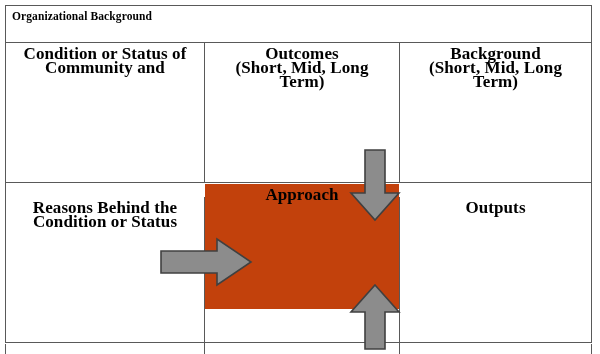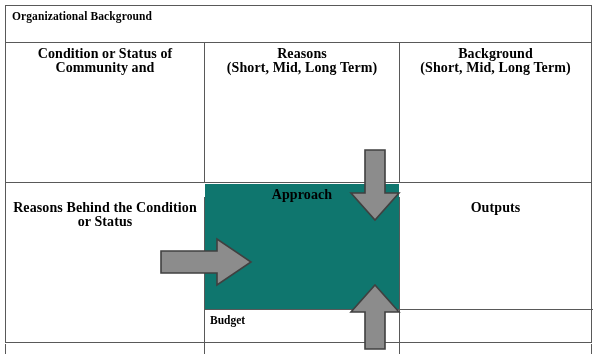--- a/index.html
+++ b/index.html
@@ -75,21 +75,21 @@
     top: 0;
     height: 100%;
     box-sizing: border-box;
   }
   .col-1 { left: 0;     width: 198px; }
   .col-2 { left: 198px; width: 195px; border-left: 1px solid #595959; }
   .col-3 { left: 393px; width: 192px; border-left: 1px solid #595959; }
 
   .cell-heading {
     font-weight: bold;
-    font-size: 14px;
+    font-size: 17px;
     line-height: 14px;
     text-align: center;
     padding: 4px 6px 0 6px;
     letter-spacing: .1px;
   }
 
   
   #budget-subrow {
     position: absolute;
     left: 198px;
@@ -108,21 +108,21 @@
     line-height: 14px;
   }
 
   
   #approach-panel {
     position: absolute;
     left: 199px;
     top: 178px;
     width: 194px;
     height: 125px;
-    background: #0f766e;
+    background: #c2410c;
   }
 
   
   .arrow-svg {
     position: absolute;
     overflow: visible;
   }
   #arrow-right-inputs {
     left: 154px;
     top: 232px;
@@ -164,21 +164,21 @@
   </div>
 
   <div id="row-condition-outcomes-indicators">
     <div class="cell col-1">
       <div class="cell-heading">
         <span>Condition or Status of Community and</span><br>
       </div>
     </div>
     <div class="cell col-2">
       <div class="cell-heading">
-        <span>Reasons</span><br>
+        <span>Outcomes</span><br>
         <span>(Short, Mid, Long Term)</span>
       </div>
     </div>
     <div class="cell col-3">
       <div class="cell-heading">
         <span>Background</span><br>
         <span>(Short, Mid, Long Term)</span>
       </div>
     </div>
   </div>
@@ -196,23 +196,20 @@
       </div>
     </div>
   </div>
 
   <div id="approach-panel">
     <div class="cell-heading">
       <span>Approach</span>
     </div>
   </div>
 
-  <div id="budget-subrow">
-    <div class="cell-label">Budget</div>
-  </div>
 
   <svg id="arrow-right-inputs" class="arrow-svg" viewBox="0 0 92 48">
     <polygon points="1,13 57,13 57,1 91,24 57,47 57,35 1,35" fill="#8c8c8c" stroke="#404040" stroke-width="1.6" stroke-linejoin="miter"></polygon>
   </svg>
 
   <svg id="arrow-down-outcomes" class="arrow-svg" viewBox="0 0 50 72">
     <polygon points="15,1 35,1 35,44 49,44 25,71 1,44 15,44" fill="#8c8c8c" stroke="#404040" stroke-width="1.6" stroke-linejoin="miter"></polygon>
   </svg>
 
   <svg id="arrow-up-budget" class="arrow-svg" viewBox="0 0 50 66">

